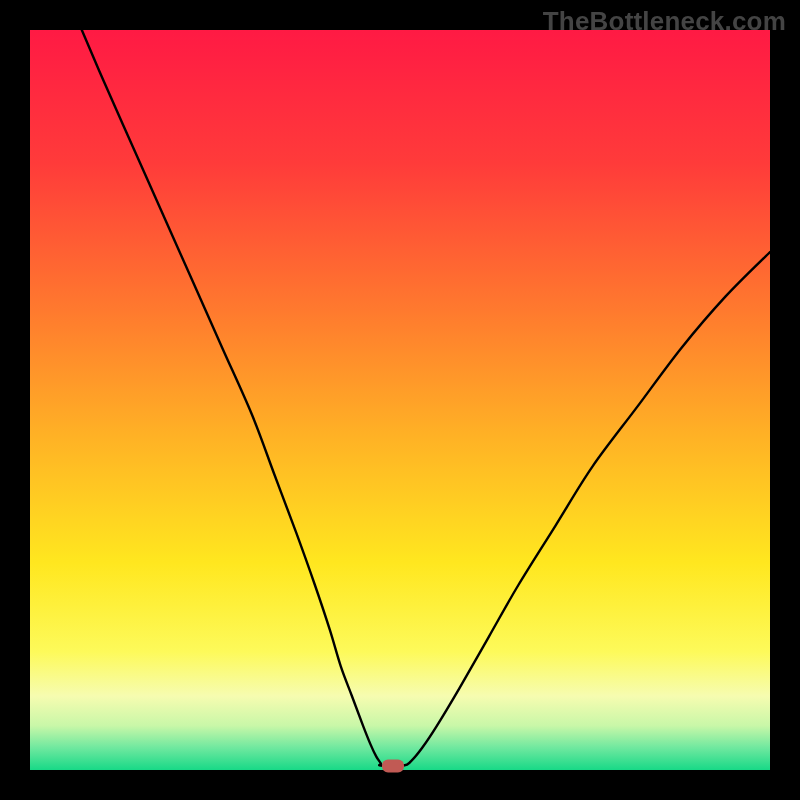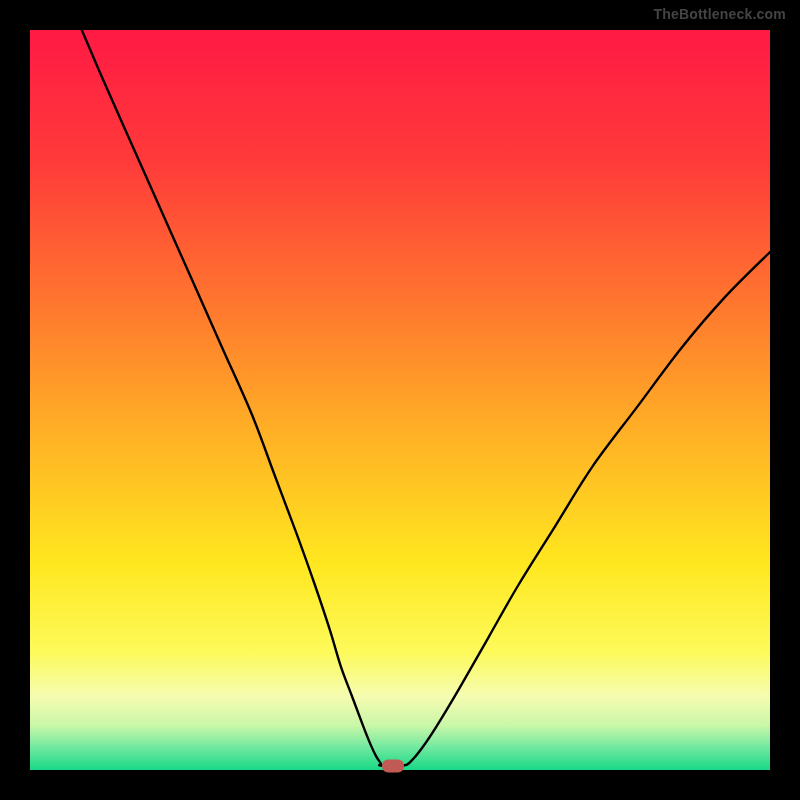--- a/index.html
+++ b/index.html
@@ -15,21 +15,21 @@
     width: 800px;
     height: 800px;
     background: #000;
     position: relative;
   }
   .watermark {
     position: absolute;
     top: 6px;
     right: 14px;
     color: #444;
-    font-size: 14px;
+    font-size: 26px;
     font-weight: 600;
     letter-spacing: 0.2px;
     user-select: none;
   }
   .plot {
     position: absolute;
     left: 30px;
     top: 30px;
     width: 740px;
     height: 740px;

